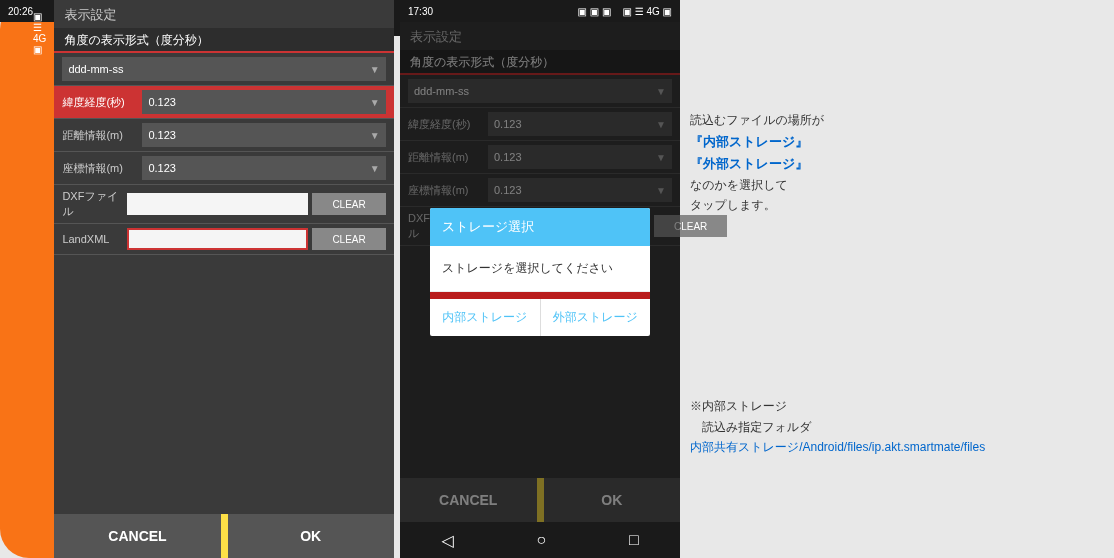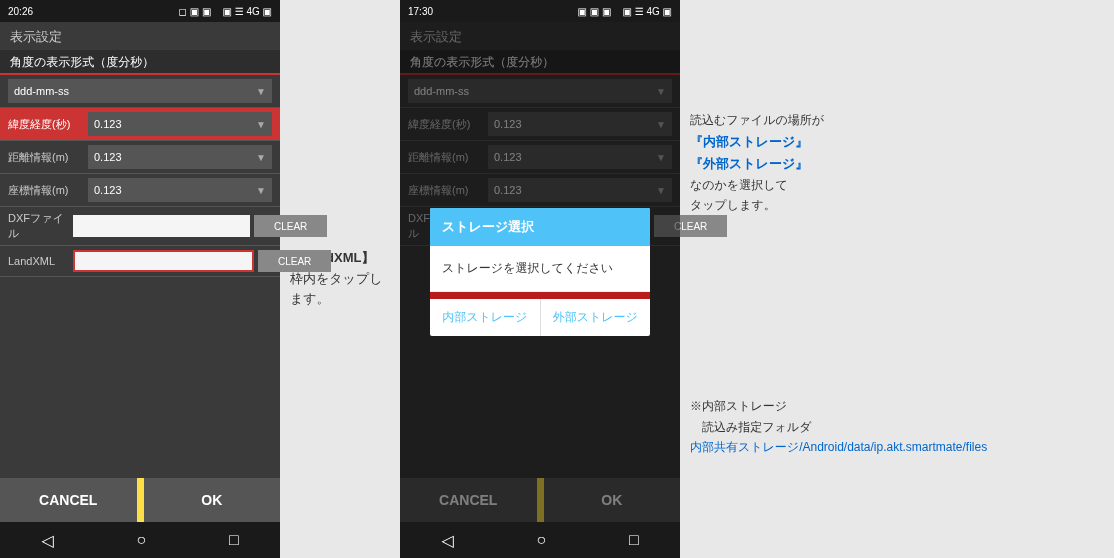--- a/index.html
+++ b/index.html
@@ -18,23 +18,23 @@
       flex-direction: row;
       width: 1114px;
       height: 558px;
       background: #e8e8e8;
     }
 
     
     .phone {
       width: 280px;
       height: 558px;
-      background: #eab308;
-      display: flex;
-      flex-direction: column;
+      background: #f97316;
+      display: flex;
+      flex-direction: row;
       position: relative;
       flex-shrink: 0;
       border-radius: 29px;
     }
     .phone-status-bar {
       background: #1a1a1a;
       height: 22px;
       display: flex;
       align-items: center;
       justify-content: space-between;
@@ -229,21 +229,21 @@
       background: white;
       width: 220px;
       border-radius: 2px;
       overflow: hidden;
     }
     .dialog-title {
       background: #4fc3f7;
       color: white;
       font-size: 13px;
       padding: 10px 12px;
-      font-weight: bold;
+      font-weight: normal;
     }
     .dialog-body {
       padding: 14px 12px;
       font-size: 12px;
       color: #333;
       border-bottom: 1px solid #eee;
     }
     .dialog-buttons {
       display: flex;
       border-top: 7px solid #b91c1c;
@@ -437,17 +437,17 @@
     <div class="annotation-block">
       <span>読込むファイルの場所が</span><br>
       <span class="blue-bold">『内部ストレージ』</span><br>
       <span class="blue-bold">『外部ストレージ』</span><br>
       <span>なのかを選択して</span><br>
       <span>タップします。</span>
     </div>
     <div class="annotation-block note">
       <span>※内部ストレージ</span><br>
       <span>　読込み指定フォルダ</span><br>
-      <span class="blue">内部共有ストレージ/Android/data/ip.akt.smartmate/files</span>
+      <span class="blue">内部共有ストレージ/Android/files/ip.akt.smartmate/files</span>
     </div>
   </div>
 
 </div>
 
 </body></html>

